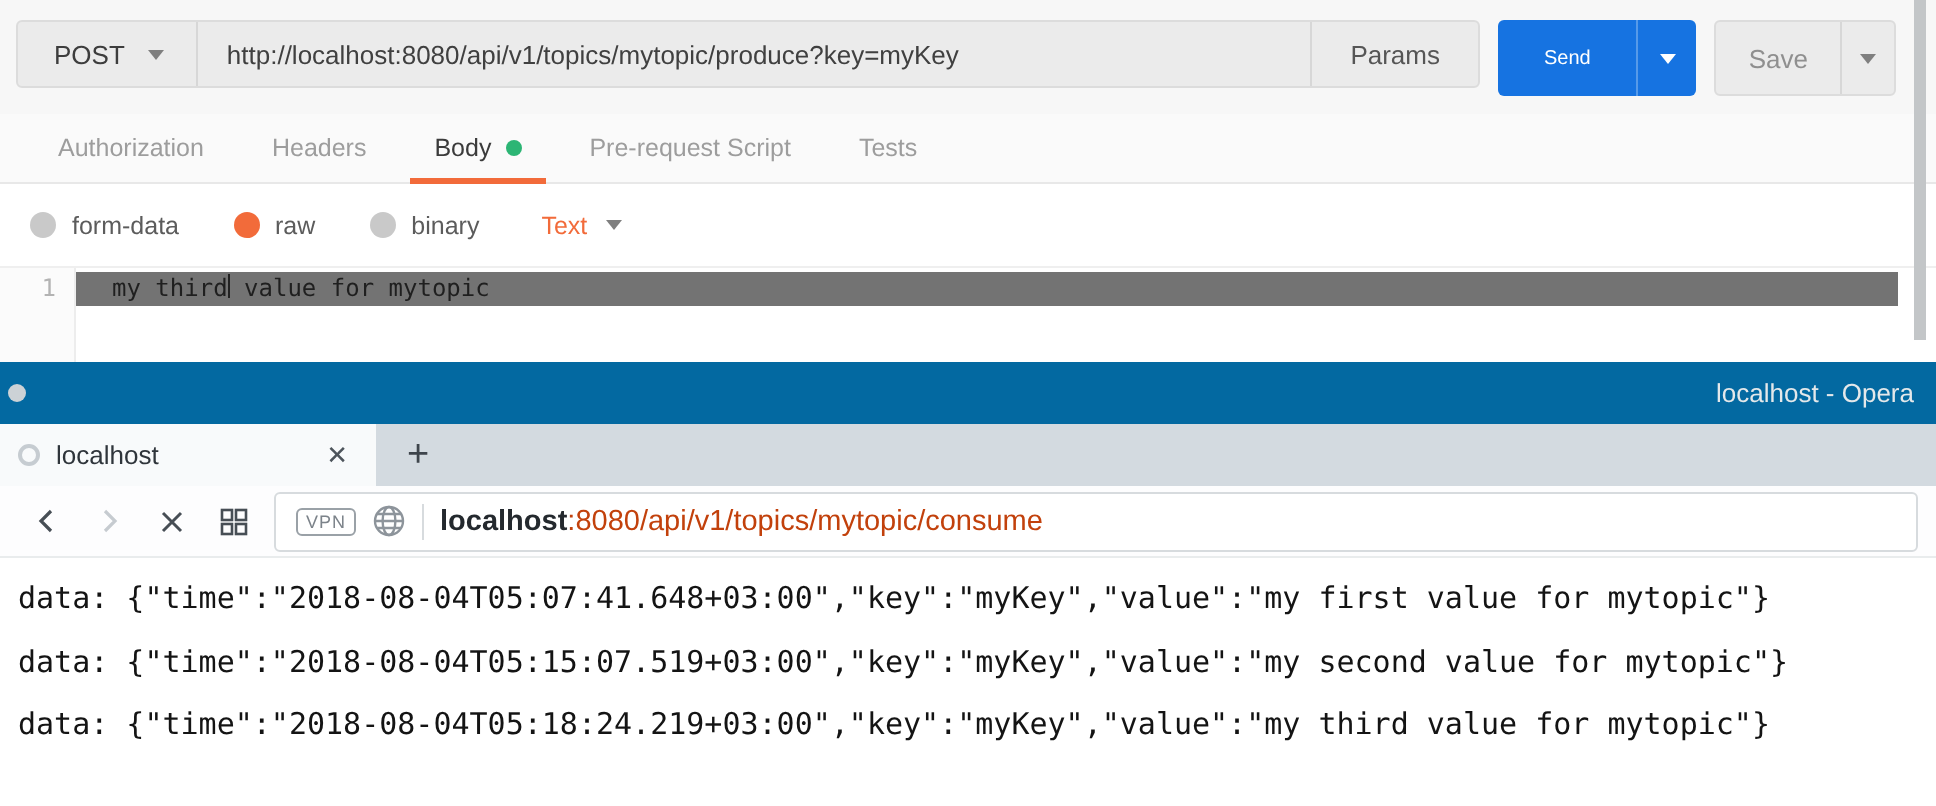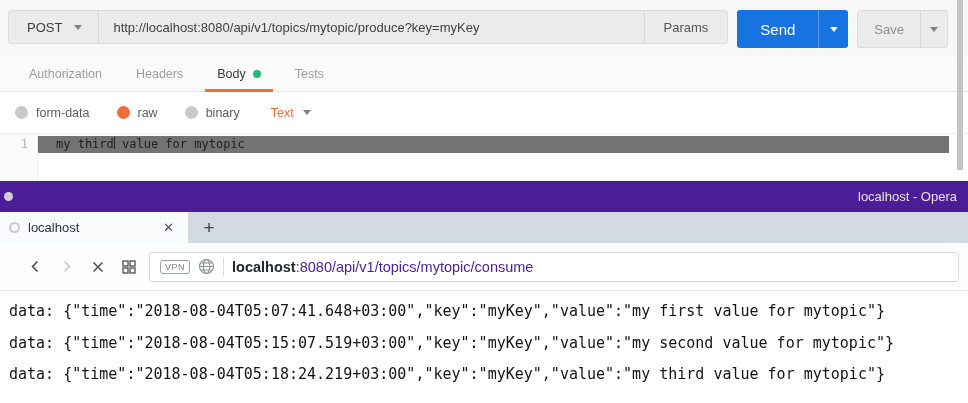--- a/index.html
+++ b/index.html
@@ -16,21 +16,21 @@
     font-size:13px; color:#3d3d3d; cursor:pointer; }
   .caret-down { width:0; height:0; border-left:4px solid transparent;
     border-right:4px solid transparent; border-top:5px solid #7f7f7f; display:inline-block; }
   .caret-down.white { border-top-color:#fff; }
   .vdiv { width:1px; background:#d7d7d7; }
   .pm-url { flex:1; min-width:0; display:flex; align-items:center; padding:0 14px;
     font-size:13px; color:#404040; white-space:nowrap; overflow:hidden; }
   .pm-params { padding:0 19px; display:flex; align-items:center; font-size:13px; color:#565656; }
 
   .pm-sendgroup { display:flex; margin-left:9px; border-radius:3px; overflow:hidden; height:38px; }
-  .pm-send { background:#1673e1; color:#fff; padding:0 23px; font-size:15px;
+  .pm-send { background:#1673e1; color:#fff; padding:0 23px; font-size:10px;
     display:flex; align-items:center; }
   .pm-send-caret { background:#1673e1; width:30px; display:flex; align-items:center;
     justify-content:center; border-left:1px solid rgba(255,255,255,.28); }
 
   .pm-savegroup { display:flex; margin-left:9px; background:#ebebeb; border:1px solid #dcdcdc;
     border-radius:3px; overflow:hidden; height:38px; }
   .pm-save { padding:0 16px; font-size:13px; color:#8f8f8f; display:flex; align-items:center; }
   .pm-save-caret { width:27px; display:flex; align-items:center; justify-content:center;
     border-left:1px solid #d7d7d7; }
 
@@ -61,48 +61,48 @@
   .pm-codeline { height:17px; line-height:17px; background:#737373; width:calc(100% - 19px);
     font-family:"DejaVu Sans Mono", monospace; font-size:12px; color:#1f1f1f;
     padding-left:18px; white-space:pre; }
   .cursor { display:inline-block; width:1px; height:12px; background:#222;
     vertical-align:-1px; }
 
   .pm-scrollbar { position:absolute; top:0; right:5px; width:6px; height:170px;
     background:#c3c6c8; }
 
   
-  .op-titlebar { height:31px; background:#4c1d95; display:flex; align-items:center; }
+  .op-titlebar { height:31px; background:#0369a1; display:flex; align-items:center; }
   .op-dot { width:9px; height:9px; border-radius:50%; background:#ccd2d6; margin-left:4px; }
   .op-title { margin-left:auto; padding-right:11px; font-size:13px; color:#e4e8ea; }
 
   .op-tabbar { height:31px; background:#d3dae0; display:flex; align-items:stretch; }
   .op-tab { width:188px; background:#f8fafb; display:flex; align-items:center;
     padding:0 12px 0 9px; gap:8px; cursor:pointer; }
   .fav-ring { width:11px; height:11px; border-radius:50%; border:2px solid #c6ccd1;
     flex:none; }
   .op-tab-label { flex:1; font-size:13px; color:#2f353b; white-space:nowrap; overflow:hidden; }
   .op-tab-close { color:#4d545b; font-size:13px; line-height:1; cursor:pointer; padding:2px; }
   .op-newtab { width:42px; display:flex; align-items:center; justify-content:center;
     font-size:19px; font-weight:300; color:#3e454c; cursor:pointer; }
 
-  .op-navbar { height:48px; background:#fdfdfe; border-bottom:1px solid #e9eced;
-    display:flex; align-items:center; padding:0 9px 0 20px; }
+  .op-navbar { height:36px; background:#fdfdfe; border-bottom:1px solid #e9eced;
+    display:flex; align-items:center; padding:0 9px 0 8px; }
   .nav-btn { width:31px; height:30px; display:flex; align-items:center; justify-content:center;
     cursor:pointer; flex:none; }
   .addressbar { flex:1; height:30px; margin-left:5px; background:#fff;
     border:1px solid #d7dbde; border-radius:3px; display:flex; align-items:center;
     padding:0 10px; gap:8px; min-width:0; }
   .vpn-badge { border:1px solid #9aa1a7; border-radius:3px; font-size:9px; color:#7c838a;
     padding:2px 4px 1px; letter-spacing:.5px; line-height:1; cursor:pointer; }
   .addr-sep { width:1px; height:18px; background:#d7dbde; }
   .addr-text { display:flex; align-items:baseline; min-width:0; overflow:hidden;
     white-space:nowrap; font-size:14.5px; }
   .addr-host { color:#24292e; font-weight:bold; }
-  .addr-path { color:#4c1d95; }
+  .addr-path { color:#c2410c; }
 
   .op-content { background:#fff; padding:5px 0 0 9px;
     font-family:"DejaVu Sans Mono", monospace; font-size:15px; color:#141414; }
   .op-line { line-height:31.5px; white-space:nowrap; }
 </style>
 </head>
 <body>
 
 <div class="postman">
 
@@ -136,20 +136,23 @@
       <span>Authorization</span>
     </div>
     <div class="pm-tab">
       <span>Headers</span>
     </div>
     <div class="pm-tab active">
       <span>Body</span>
       <span class="green-dot"></span>
     </div>
     <div class="pm-tab">
+      <span>Pre-request Script</span>
+    </div>
+    <div class="pm-tab">
       <span>Tests</span>
     </div>
   </div>
 
   <div class="pm-modes">
     <div class="pm-mode">
       <span class="radio"></span>
       <span class="pm-mode-label">form-data</span>
     </div>
     <div class="pm-mode">

